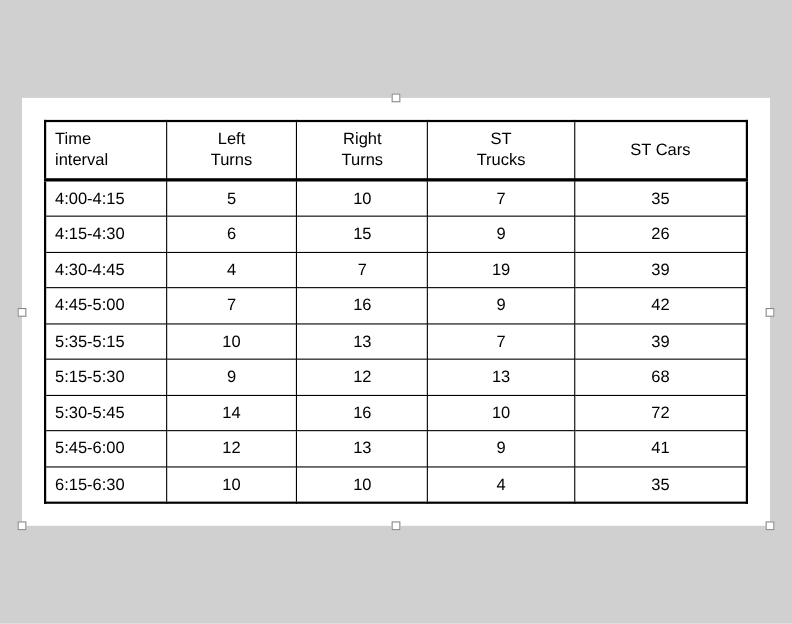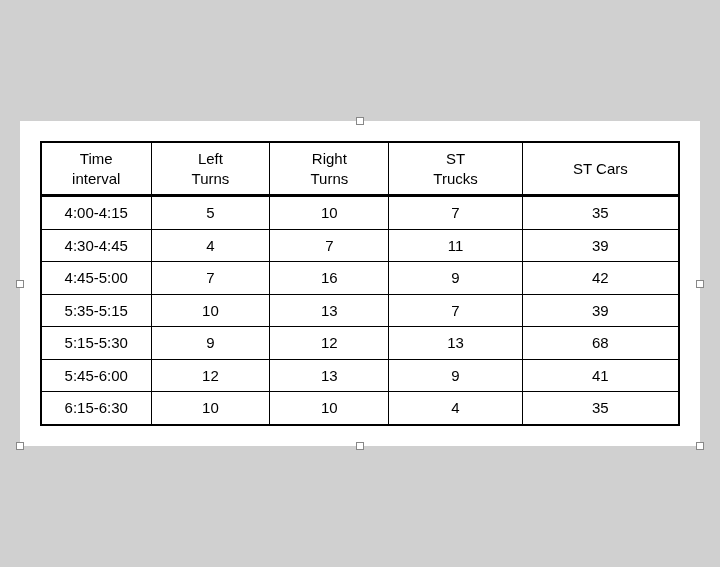--- a/index.html
+++ b/index.html
@@ -58,21 +58,21 @@
     th {
       font-weight: normal;
     }
 
     tbody tr td {
       font-size: 15px;
       margin-top: 12px;
     }
 
     .col-time {
-      text-align: center;
+      text-align: left;
       padding-left: 8px;
       width: 110px;
     }
   </style>
 </head>
 <body>
 
 <div class="page-container">
 
   <div class="resize-handle handle-top-center"></div>
@@ -108,24 +108,31 @@
     </thead>
     <tbody id="table-body">
     <tr>
           <td class="col-time">4:00-4:15</td>
           <td>5</td>
           <td>10</td>
           <td>7</td>
           <td>35</td>
         </tr>
         <tr>
+          <td class="col-time">4:15-4:30</td>
+          <td>6</td>
+          <td>15</td>
+          <td>9</td>
+          <td>26</td>
+        </tr>
+        <tr>
           <td class="col-time">4:30-4:45</td>
           <td>4</td>
           <td>7</td>
-          <td>11</td>
+          <td>19</td>
           <td>39</td>
         </tr>
         <tr>
           <td class="col-time">4:45-5:00</td>
           <td>7</td>
           <td>16</td>
           <td>9</td>
           <td>42</td>
         </tr>
         <tr>
@@ -136,20 +143,27 @@
           <td>39</td>
         </tr>
         <tr>
           <td class="col-time">5:15-5:30</td>
           <td>9</td>
           <td>12</td>
           <td>13</td>
           <td>68</td>
         </tr>
         <tr>
+          <td class="col-time">5:30-5:45</td>
+          <td>14</td>
+          <td>16</td>
+          <td>10</td>
+          <td>72</td>
+        </tr>
+        <tr>
           <td class="col-time">5:45-6:00</td>
           <td>12</td>
           <td>13</td>
           <td>9</td>
           <td>41</td>
         </tr>
         <tr>
           <td class="col-time">6:15-6:30</td>
           <td>10</td>
           <td>10</td>

